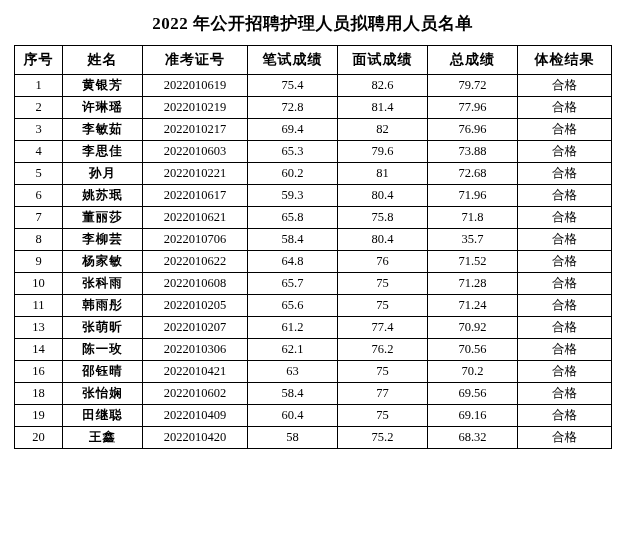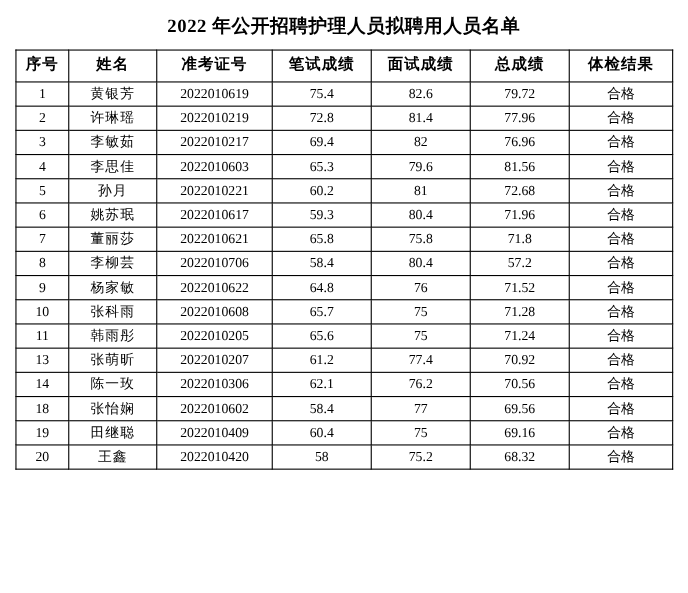--- a/index.html
+++ b/index.html
@@ -50,20 +50,21 @@
   }
   table.roster thead th {
     font-weight: bold;
     font-size: 14px;
     height: 28px;
     line-height: 28px;
     letter-spacing: 1px;
   }
   td.name-cell {
     letter-spacing: 1px;
+    font-weight: bold;
   }
   td.num-cell {
     font-family: "Liberation Serif", "DejaVu Serif", serif;
   }
   col.c-index { width: 48px; }
   col.c-name { width: 80px; }
   col.c-id { width: 105px; }
   col.c-written { width: 90px; }
   col.c-interview { width: 90px; }
   col.c-total { width: 90px; }
@@ -124,21 +125,21 @@
         <td class="num-cell">82</td>
         <td class="num-cell">76.96</td>
         <td>合格</td>
       </tr>
       <tr>
         <td class="num-cell">4</td>
         <td class="name-cell">李思佳</td>
         <td class="num-cell">2022010603</td>
         <td class="num-cell">65.3</td>
         <td class="num-cell">79.6</td>
-        <td class="num-cell">81.56</td>
+        <td class="num-cell">73.88</td>
         <td>合格</td>
       </tr>
       <tr>
         <td class="num-cell">5</td>
         <td class="name-cell">孙月</td>
         <td class="num-cell">2022010221</td>
         <td class="num-cell">60.2</td>
         <td class="num-cell">81</td>
         <td class="num-cell">72.68</td>
         <td>合格</td>
@@ -160,21 +161,21 @@
         <td class="num-cell">75.8</td>
         <td class="num-cell">71.8</td>
         <td>合格</td>
       </tr>
       <tr>
         <td class="num-cell">8</td>
         <td class="name-cell">李柳芸</td>
         <td class="num-cell">2022010706</td>
         <td class="num-cell">58.4</td>
         <td class="num-cell">80.4</td>
-        <td class="num-cell">57.2</td>
+        <td class="num-cell">35.7</td>
         <td>合格</td>
       </tr>
       <tr>
         <td class="num-cell">9</td>
         <td class="name-cell">杨家敏</td>
         <td class="num-cell">2022010622</td>
         <td class="num-cell">64.8</td>
         <td class="num-cell">76</td>
         <td class="num-cell">71.52</td>
         <td>合格</td>
@@ -209,20 +210,29 @@
       <tr>
         <td class="num-cell">14</td>
         <td class="name-cell">陈一玫</td>
         <td class="num-cell">2022010306</td>
         <td class="num-cell">62.1</td>
         <td class="num-cell">76.2</td>
         <td class="num-cell">70.56</td>
         <td>合格</td>
       </tr>
       <tr>
+        <td class="num-cell">16</td>
+        <td class="name-cell">邵钰晴</td>
+        <td class="num-cell">2022010421</td>
+        <td class="num-cell">63</td>
+        <td class="num-cell">75</td>
+        <td class="num-cell">70.2</td>
+        <td>合格</td>
+      </tr>
+      <tr>
         <td class="num-cell">18</td>
         <td class="name-cell">张怡娴</td>
         <td class="num-cell">2022010602</td>
         <td class="num-cell">58.4</td>
         <td class="num-cell">77</td>
         <td class="num-cell">69.56</td>
         <td>合格</td>
       </tr>
       <tr>
         <td class="num-cell">19</td>

